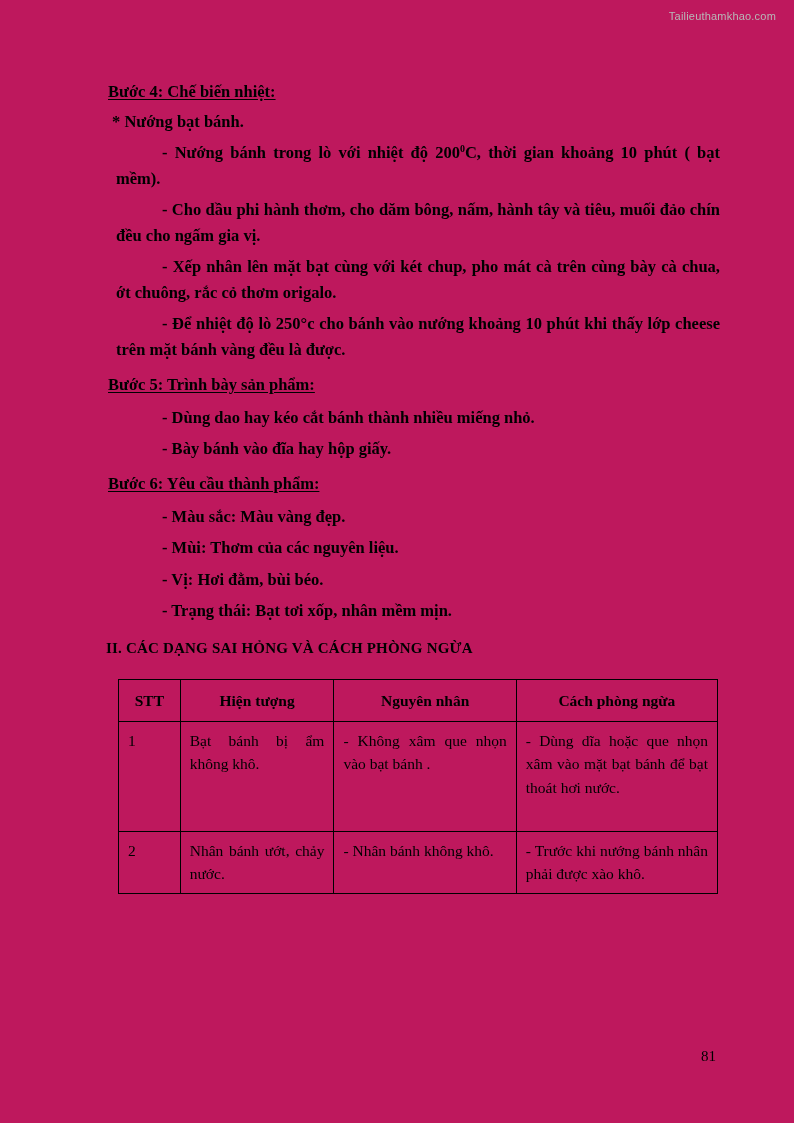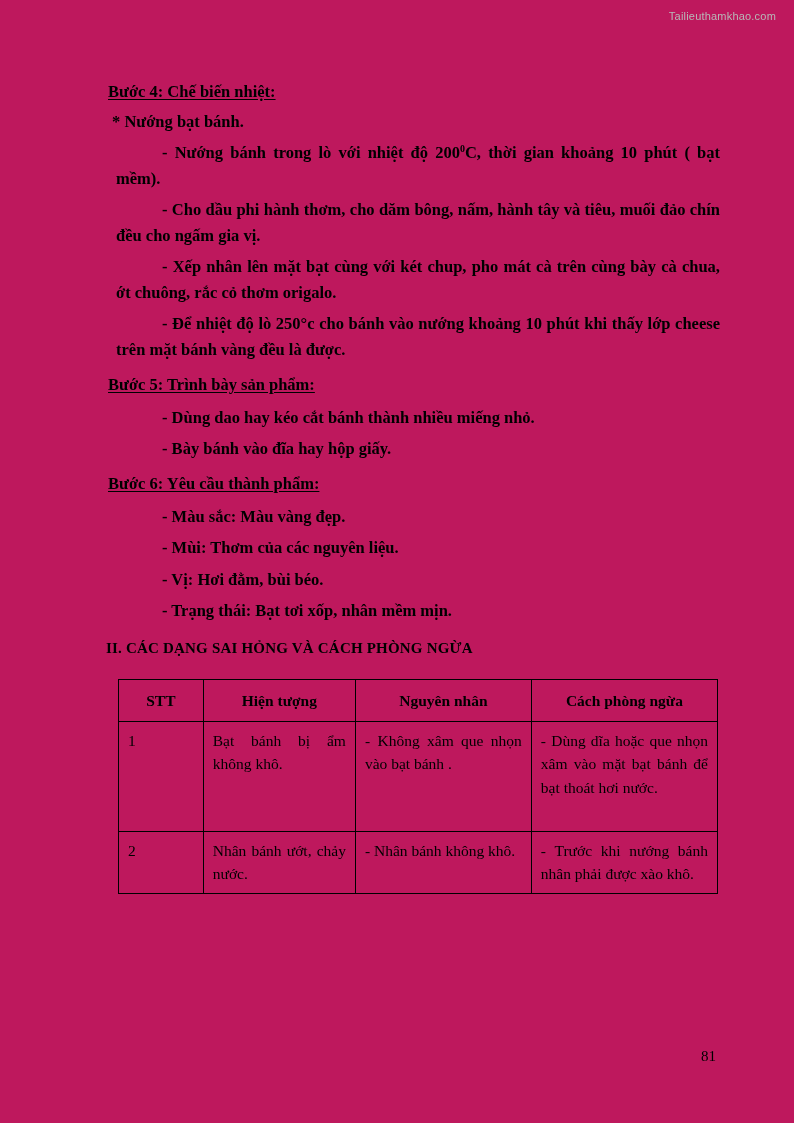--- a/index.html
+++ b/index.html
@@ -72,21 +72,21 @@
     border: 1px solid #000000;
     padding: 7px 9px;
     vertical-align: top;
     text-align: justify;
     line-height: 1.5;
     font-weight: normal;
   }
   table.grid th {
     text-align: center;
     font-weight: bold;
-    padding: 9px 19px;
+    padding: 9px 4px;
   }
   td.center {
     text-align: center;
   }
   .col-stt { width: 54px; }
   .col-hien { width: 150px; }
   .col-ngn { width: 180px; }
   .col-cach { width: 200px; }
   .pagenum {
     position: absolute;

